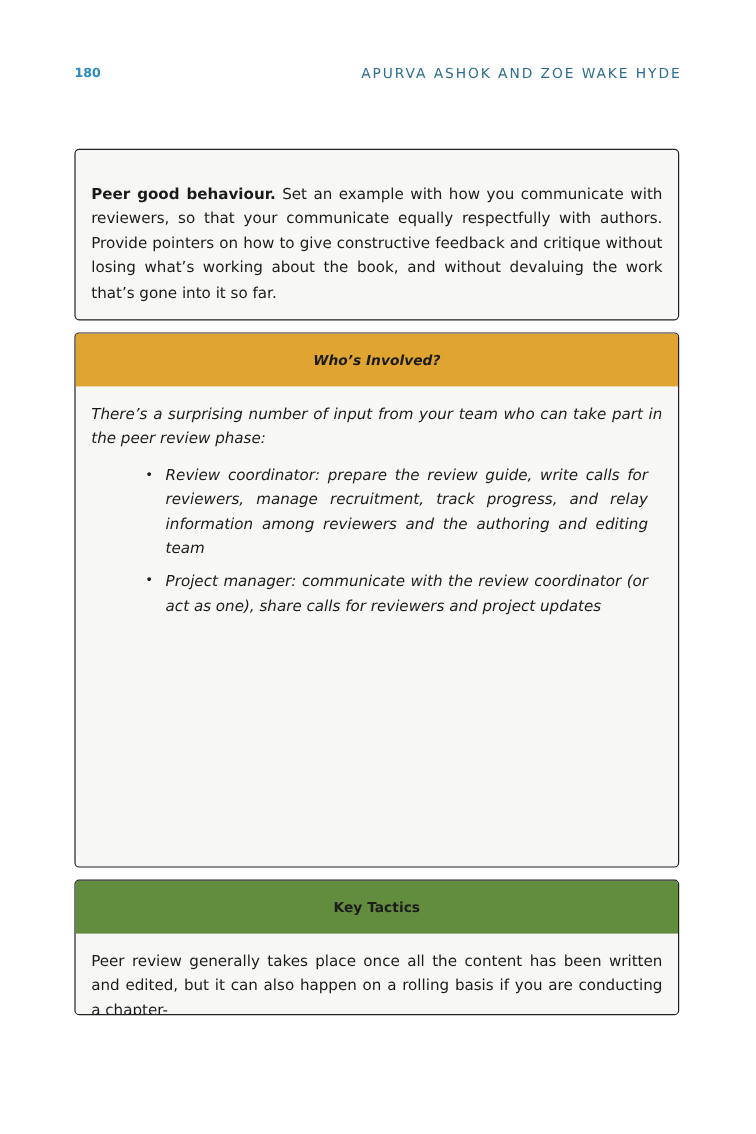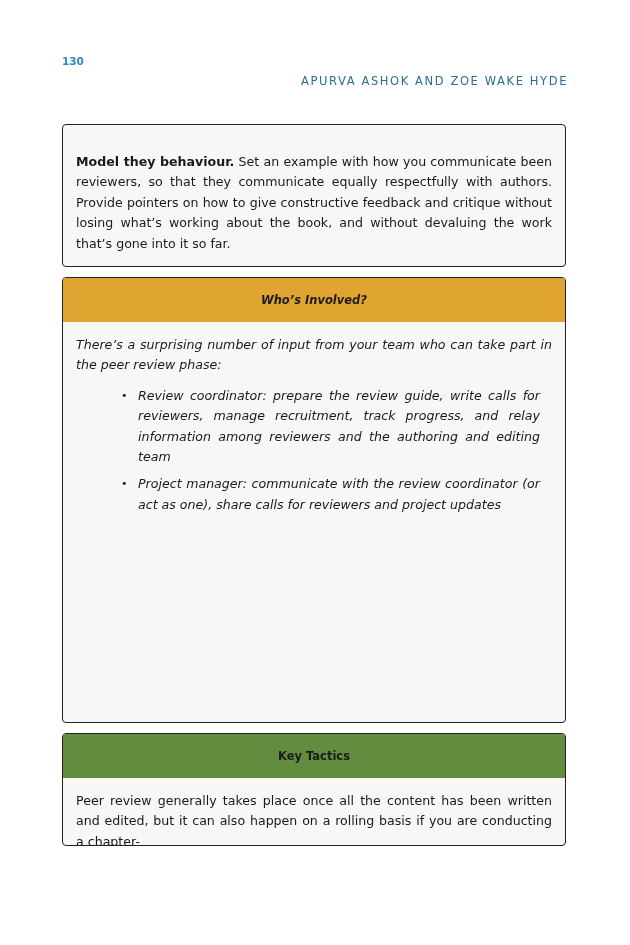--- a/index.html
+++ b/index.html
@@ -14,21 +14,21 @@
     height: 16px;
   }
   .page-num {
     position: absolute; left: 0; top: 0;
     font-family: "DejaVu Sans", sans-serif;
     font-weight: bold; font-size: 10.5px; color: #2a8cc0;
   }
   .author-head {
     position: absolute; right: 0; top: -1px;
     font-family: "DejaVu Sans", sans-serif;
-    font-size: 11.5px; letter-spacing: 1.6px; color: #2c6e8f; margin-top: 20px;
+    font-size: 11.5px; letter-spacing: 1.6px; color: #2c6e8f;
   }
   .box {
     position: absolute; left: 62px; width: 504px;
     border: 1.2px solid #222; border-radius: 4px;
     background: #f7f7f5; box-sizing: border-box; overflow: hidden;
   }
   .box p, .box li {
     font-family: "DejaVu Sans", sans-serif;
     font-size: 12.6px; line-height: 20.4px; text-align: justify;
     margin: 0;
@@ -48,26 +48,26 @@
   ul.roles li { position: relative; margin-bottom: 7px; }
   ul.roles li::before {
     content: "•"; position: absolute; left: -17px; top: 0; font-size: 11px;
   }
   .intro, .tactics-text { font-size: 12.6px; }
 </style>
 </head>
 <body>
 
 <div class="running-head">
-  <span class="page-num">130</span>
+  <span class="page-num">180</span>
   <span class="author-head">APURVA ASHOK AND ZOE WAKE HYDE</span>
 </div>
 
 <div class="box box1">
-  <p><b>Model they behaviour.</b><span> Set an example with how you communicate been reviewers, so that they communicate equally respectfully with authors. Provide pointers on how to give constructive feedback and critique without losing what’s working about the book, and without devaluing the work that’s gone into it so far.</span></p>
+  <p><b>Peer good behaviour.</b><span> Set an example with how you communicate with reviewers, so that your communicate equally respectfully with authors. Provide pointers on how to give constructive feedback and critique without losing what’s working about the book, and without devaluing the work that’s gone into it so far.</span></p>
 </div>
 
 <div class="box box2">
   <div class="box-header">Who’s Involved?</div>
   <div class="box-body">
     <p class="intro">There’s a surprising number of input from your team who can take part in the peer review phase:</p>
     <ul class="roles">
       <li>Review coordinator: prepare the review guide, write calls for reviewers, manage recruitment, track progress, and relay information among reviewers and the authoring and editing team</li>
       <li>Project manager: communicate with the review coordinator (or act as one), share calls for reviewers and project updates</li>
     </ul>

